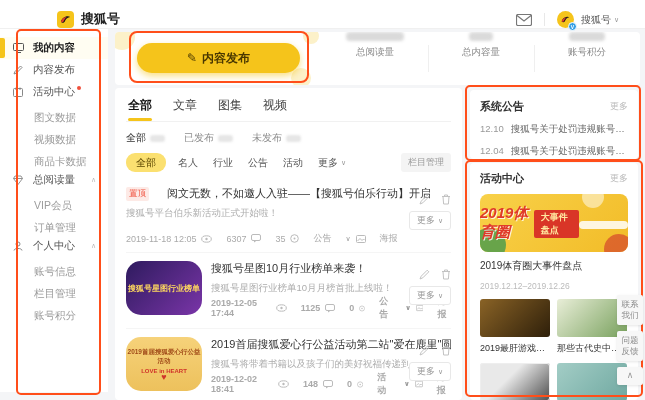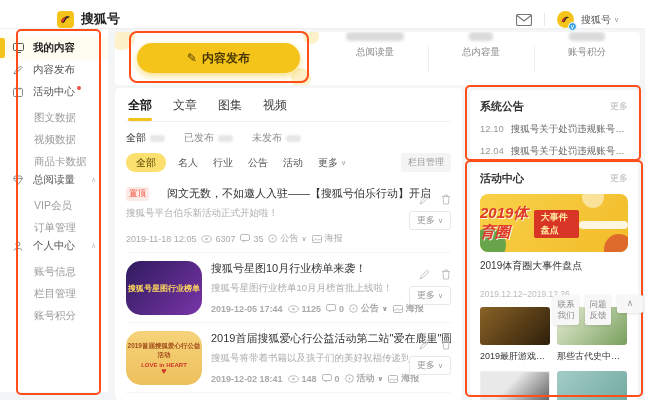--- a/index.html
+++ b/index.html
@@ -63,21 +63,21 @@
 
   .item{position:relative;padding:8px 0 7px 0;}
   .item+.item{border-top:1px solid #f5f5f5;}
   .item.with-thumb{display:flex;gap:9px;}
   .t-row{display:flex;align-items:flex-end;gap:18px;}
   .pin{background:#fdeae6;color:var(--red);font-size:8.5px;padding:1px 3px;border-radius:2px;flex:none;}
   .ititle{font-size:11px;color:#333;white-space:nowrap;overflow:hidden;max-width:305px;cursor:pointer;}
   .isum{font-size:9.5px;color:#adadad;margin-top:6px;white-space:nowrap;overflow:hidden;max-width:300px;}
   .with-thumb .isum{max-width:198px;}
   .imeta{display:flex;align-items:center;gap:5px;font-size:9px;color:#aaa;margin-top:12px;}
-  .imeta .mseg{display:flex;align-items:center;gap:3px;}
+  .imeta .mseg{display:flex;align-items:center;gap:14px;}
   .acts{position:absolute;right:0;top:16px;display:flex;gap:11px;}
   .acts svg{cursor:pointer;}
   .more-btn{position:absolute;right:0;top:33px;border:1px solid #e8e8e8;border-radius:3px;font-size:9px;color:#999;padding:2px 7px;background:#fff;display:flex;gap:3px;align-items:center;cursor:pointer;}
   .thumb{width:76px;height:54px;border-radius:15px;flex:none;overflow:hidden;display:flex;flex-direction:column;align-items:center;justify-content:center;cursor:pointer;}
   .thumb-star{background:linear-gradient(135deg,#2e1b5e,#7a35a8);}
   .thumb-star .tl{font-size:8px;font-weight:bold;color:#ffd95e;text-align:center;}
   .thumb-love{background:linear-gradient(180deg,#f6d27a,#edc15c);}
   .thumb-love .tl{font-size:6.5px;font-weight:bold;color:#a04a18;text-align:center;}
   .thumb-love .sub{font-size:6px;color:#d0342a;font-weight:bold;margin-top:2px;}
   .thumb-love .hrt{color:#d0342a;font-size:9px;line-height:6px;}
@@ -95,32 +95,32 @@
 
   .act-card{position:absolute;left:470px;top:163px;width:168px;bottom:0;background:#fff;border-radius:4px;padding:8px 10px;overflow:hidden;z-index:4;}
   .banner{margin-top:8px;height:58px;border-radius:8px;background:linear-gradient(135deg,#f8d149,#f2bc28);position:relative;overflow:hidden;display:flex;flex-direction:row;align-items:center;justify-content:center;cursor:pointer;}
   .banner .l1{font-size:15px;font-weight:bold;font-style:italic;color:#e03a2a;text-shadow:1px 1px 0 rgba(255,255,255,.8);z-index:2;}
   .banner .l2{font-size:9px;font-weight:bold;color:#ffe9a0;background:#d93527;padding:1px 7px;border-radius:2px;margin-top:2px;z-index:2;}
   .banner .pillw{width:72px;height:8px;border-radius:4px;background:rgba(255,255,255,.85);margin-top:4px;z-index:2;}
   .banner .blob-g{position:absolute;left:-8px;bottom:-10px;width:34px;height:34px;border-radius:50%;background:#4f9e4c;opacity:.85;}
   .banner .blob-r{position:absolute;right:-6px;bottom:-12px;width:30px;height:30px;border-radius:50%;background:#d95b2b;opacity:.85;}
   .banner .blob-t{position:absolute;right:24px;top:-8px;width:22px;height:22px;border-radius:50%;background:#fff;opacity:.5;}
   .act-title{font-size:10px;color:#333;margin-top:7px;cursor:pointer;}
-  .act-date{font-size:8.5px;color:#bbb;margin-top:16px;}
+  .act-date{font-size:8.5px;color:#bbb;margin-top:8px;}
   .act-grid{display:flex;gap:7px;margin-top:8px;}
   .act-cell{width:70px;min-width:0;}
   .act-img{height:38px;border-radius:3px;cursor:pointer;}
   .img-game{background:linear-gradient(135deg,#8a6326,#2e1f0a);}
   .img-history{background:linear-gradient(135deg,#e9eed8,#77a05c);}
   .img-wuxia{background:linear-gradient(135deg,#e9e9e9 40%,#4d4d4d);box-shadow:inset 0 0 0 1px #eee;}
   .img-teal{background:linear-gradient(135deg,#a3cdc6,#6fa8a0);}
   .act-cell-title{font-size:9px;color:#333;margin-top:5px;white-space:nowrap;overflow:hidden;text-overflow:ellipsis;}
 
   
-  .floaters{position:absolute;right:2px;top:295px;display:flex;flex-direction:row;gap:6px;z-index:60;}
+  .floaters{position:absolute;right:2px;top:295px;display:flex;flex-direction:column;gap:6px;z-index:60;}
   .floater{width:26px;background:#f7f7f7;border-radius:2px;box-shadow:0 1px 3px rgba(0,0,0,.10);padding:4px 3px;font-size:8.5px;color:#8a8a8a;text-align:center;line-height:1.3;cursor:pointer;}
   .floater.up{height:18px;display:flex;align-items:center;justify-content:center;font-size:9px;color:#999;padding:0;}
 
   
   .ann-box{position:absolute;border:2px solid var(--annot);border-radius:5px;z-index:50;pointer-events:none;}
   #abox-sidebar{left:16px;top:29px;width:85px;height:366px;}
   #abox-publish{left:129px;top:31px;width:180px;height:52px;border-radius:8px;}
   #abox-ann{left:465px;top:85px;width:176px;height:76px;}
   #abox-act{left:465px;top:160px;width:178px;height:237px;}
 </style>

